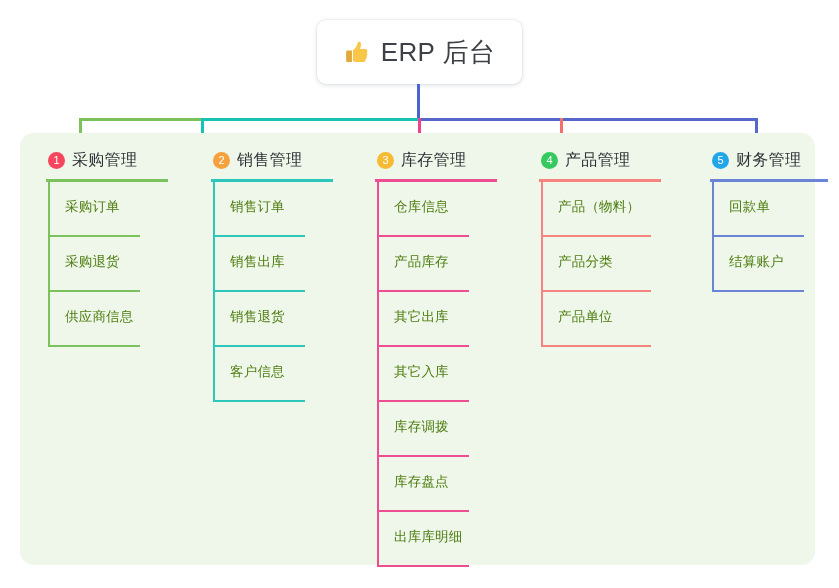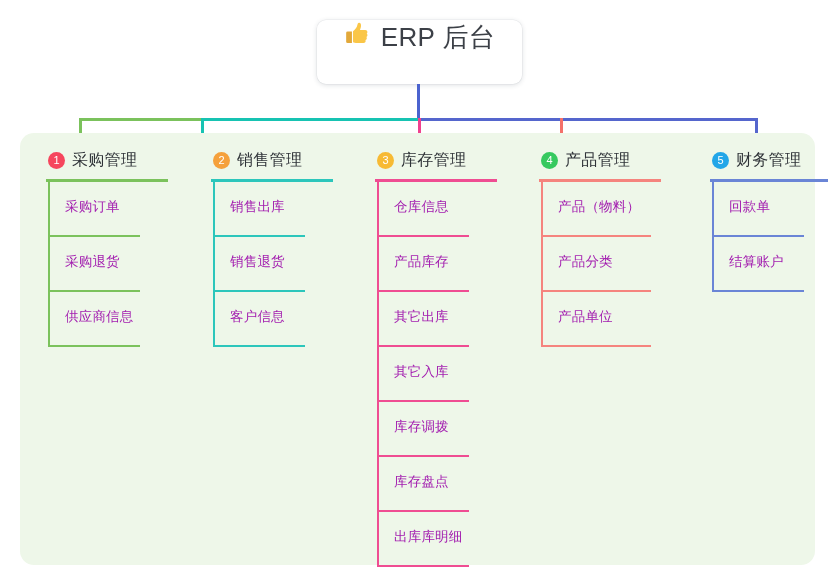--- a/index.html
+++ b/index.html
@@ -12,21 +12,21 @@
   #root { position: relative; width: 839px; height: 588px; }
 
   
   .title-card {
     position: absolute;
     left: 317px; top: 20px;
     width: 205px; height: 64px;
     background: #ffffff;
     border-radius: 9px;
     box-shadow: 0 1px 5px rgba(40,50,70,.16), 0 0 0 .6px rgba(60,70,90,.07);
-    display: flex; justify-content: center;
+    display: flex; align-items: center; justify-content: center;
     gap: 11px;
   }
   .title-emoji { font-size: 25px; line-height: 1; }
   .thumb-svg { display:block; }
   .title-text {
     font-size: 26px;
     color: #3c4047;
     letter-spacing: .4px;
     white-space: nowrap;
   }
@@ -100,21 +100,21 @@
   .leaf-stem {
     position: absolute;
     left: 0; top: 0;
     width: 2px;
     height: 55px;
   }
   .leaf-label {
     position: absolute;
     left: 17px; top: 16px;
     font-size: 13.5px;
-    color: #a21caf;
+    color: #4d7c0f;
     white-space: nowrap;
     letter-spacing: .2px;
   }
   .leaf-rule {
     position: absolute;
     left: 0; bottom: 0;
     height: 2px;
   }
 </style>
 </head>
@@ -176,20 +176,25 @@
         </div>
         <div class="column" style="left: 191px; top: 14px;">
           <div class="col-head">
             <span class="badge" style="background: rgb(245, 161, 60);">2</span>
             <span class="col-title">销售管理</span>
           </div>
           <div class="col-rule" style="width: 122px; background: rgb(44, 198, 187);"></div>
           <div class="leaves" style="margin-left: 2px;">
             <div class="leaf">
               <div class="leaf-stem" style="background: rgb(44, 198, 187);"></div>
+              <div class="leaf-label">销售订单</div>
+              <div class="leaf-rule" style="width: 92px; background: rgb(44, 198, 187);"></div>
+            </div>
+            <div class="leaf">
+              <div class="leaf-stem" style="background: rgb(44, 198, 187);"></div>
               <div class="leaf-label">销售出库</div>
               <div class="leaf-rule" style="width: 92px; background: rgb(44, 198, 187);"></div>
             </div>
             <div class="leaf">
               <div class="leaf-stem" style="background: rgb(44, 198, 187);"></div>
               <div class="leaf-label">销售退货</div>
               <div class="leaf-rule" style="width: 92px; background: rgb(44, 198, 187);"></div>
             </div>
             <div class="leaf">
               <div class="leaf-stem" style="background: rgb(44, 198, 187);"></div>

